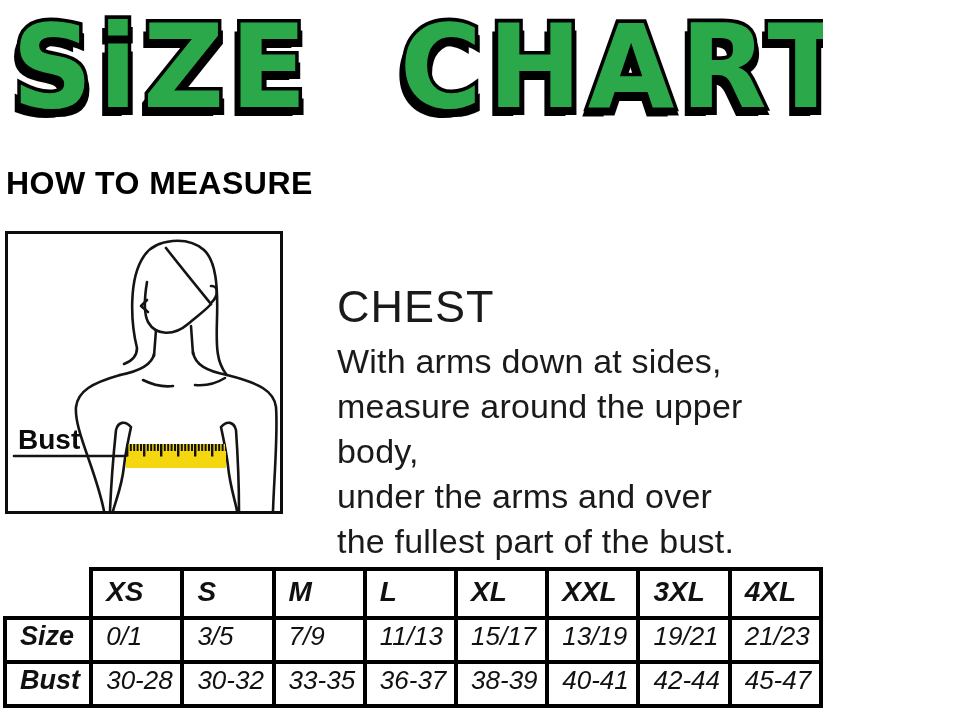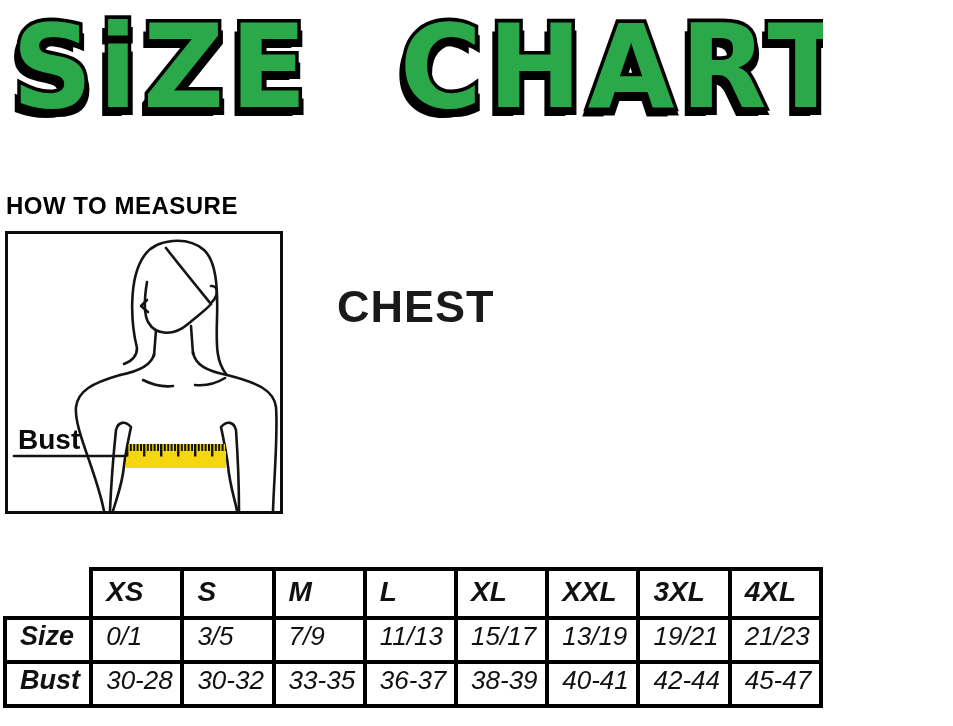--- a/index.html
+++ b/index.html
@@ -15,36 +15,36 @@
     font-size:112px; line-height:1.15; letter-spacing:6px; word-spacing:42px;
     color:#2ba84a;
     -webkit-text-stroke:7px #000;
     paint-order:stroke fill;
     text-shadow:-6px 9px 0 #000, 5px 8px 0 #000;
     transform:scaleY(1.04); transform-origin:top left;
   }
 
   
   .htm-heading {
-    position:absolute; left:6px; top:192px;
-    font-size:24px; font-weight:bold; letter-spacing:0.5px; color:#000;
+    position:absolute; left:6px; top:165px;
+    font-size:32px; font-weight:bold; letter-spacing:0.5px; color:#000;
   }
 
   
   .figure-box {
     position:absolute; left:5px; top:231px;
     width:272px; height:277px; border:3px solid #0d0d0d; background:#fff;
   }
   .figure-box svg { display:block; }
   .fig-line { fill:none; stroke:#141414; stroke-width:2.6; stroke-linecap:round; stroke-linejoin:round; }
   .bust-text { font-family:"Liberation Sans", sans-serif; font-weight:bold; font-size:28px; fill:#0b0b0b; }
 
   
   .chest-block { position:absolute; left:337px; top:282px; color:#1a1a1a; }
-  .chest-heading { font-size:45px; font-weight:700; letter-spacing:1px; line-height:1.1; }
+  .chest-heading { font-size:45px; font-weight:400; letter-spacing:1px; line-height:1.1; }
   .chest-line { font-size:34px; font-weight:400; line-height:45px; letter-spacing:0.2px; margin-top:0; }
   .chest-lines { margin-top:7px; }
 
   
   .size-table-wrap { position:absolute; left:3px; top:567px; }
   table.size-table { border-collapse:collapse; table-layout:fixed;font-style:italic; }
   .size-table td, .size-table th {
     border:4px solid #000; width:101px; box-sizing:content-box;
     text-align:left; vertical-align:bottom;
     padding:0 0 8px 13px; white-space:nowrap; font-family:"Liberation Sans", sans-serif;
@@ -100,20 +100,26 @@
       <rect x="118" y="210" width="100" height="13" fill="url(#ruler)"></rect>
 
       <path class="fig-line" d="M6,222 L118,222" stroke-width="2.4"></path>
 
       <text x="10" y="215" class="bust-text">Bust</text>
     </svg>
   </div>
 
   <div class="chest-block">
     <div class="chest-heading">CHEST</div>
+    <div class="chest-lines">
+      <div class="chest-line">With arms down at sides,</div>
+      <div class="chest-line">measure around the upper body,</div>
+      <div class="chest-line">under the arms and over</div>
+      <div class="chest-line">the fullest part of the bust.</div>
+    </div>
   </div>
 
   <div class="size-table-wrap">
     <table class="size-table">
       <tbody>
           <tr class="hdr-row">
         <td class="blank"></td>
         <th class="col-h">XS</th>
         <th class="col-h">S</th>
         <th class="col-h">M</th>

